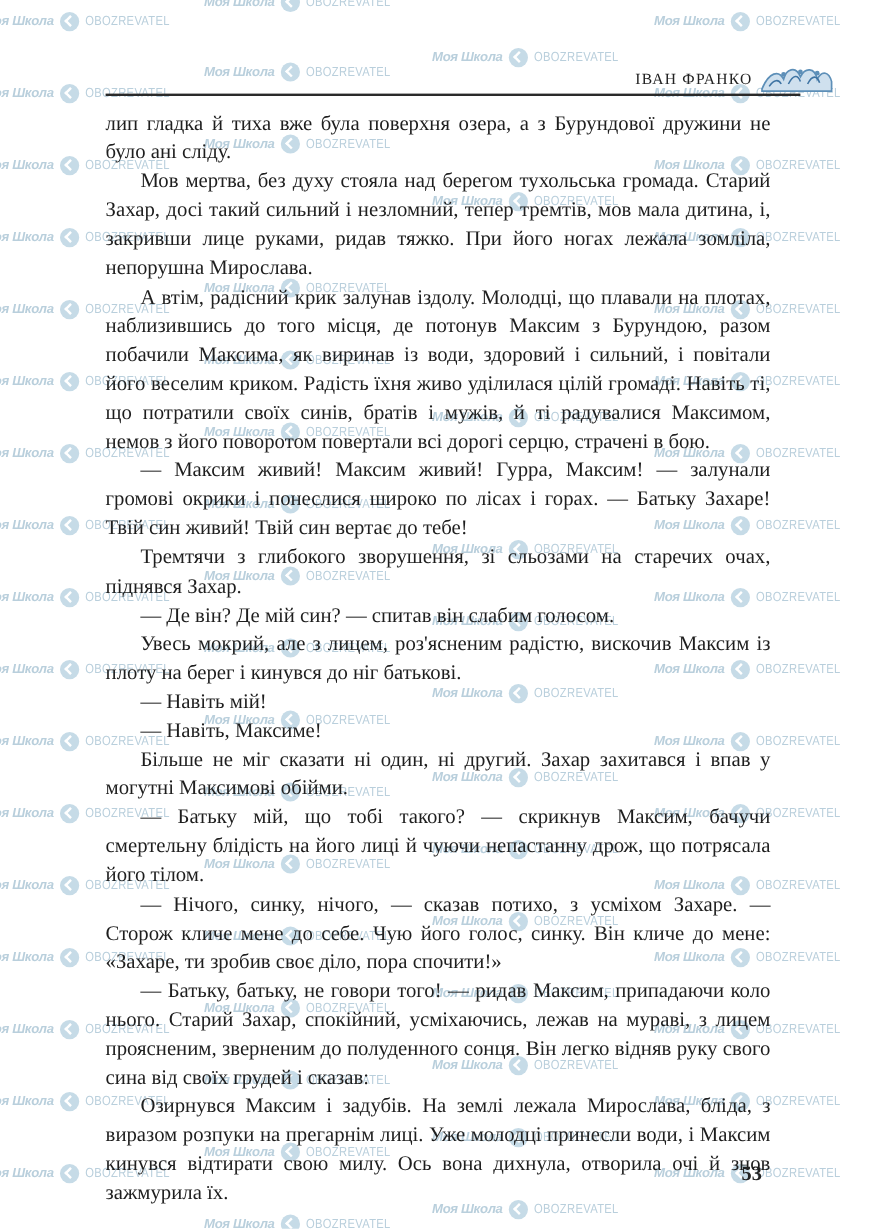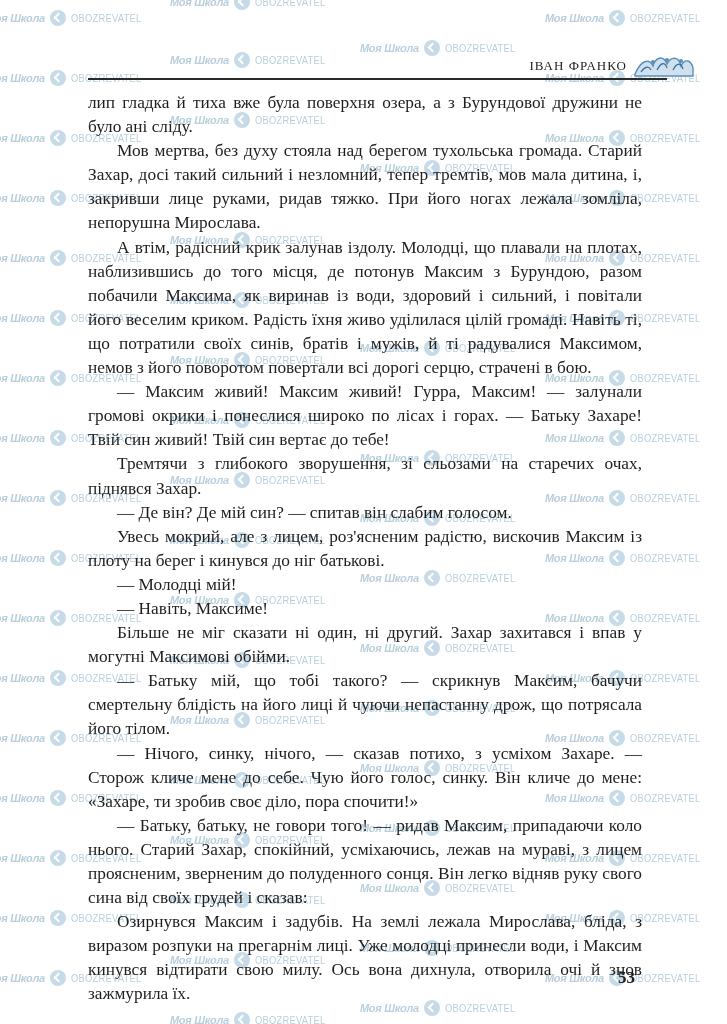--- a/index.html
+++ b/index.html
@@ -387,21 +387,21 @@
 </div>
 
 <div class="text">
   <p class="noindent">лип гладка й тиха вже була поверхня озера, а з Бурундової дружини не було ані сліду.</p>
   <p>Мов мертва, без духу стояла над берегом тухольська громада. Старий Захар, досі такий сильний і незломний, тепер тремтів, мов мала дитина, і, закривши лице руками, ридав тяжко. При його ногах лежала зомліла, непорушна Мирослава.</p>
   <p>А втім, радісний крик залунав іздолу. Молодці, що плавали на плотах, наблизившись до того місця, де потонув Максим з Бурундою, разом побачили Максима, як виринав із води, здоровий і сильний, і повітали його веселим криком. Радість їхня живо уділилася цілій громаді. Навіть ті, що потратили своїх синів, братів і мужів, й ті радувалися Максимом, немов з його поворотом повертали всі дорогі серцю, страчені в бою.</p>
   <p>— Максим живий! Максим живий! Гурра, Максим! — залунали громові окрики і понеслися широко по лісах і горах. — Батьку Захаре! Твій син живий! Твій син вертає до тебе!</p>
   <p>Тремтячи з глибокого зворушення, зі сльозами на старечих очах, піднявся Захар.</p>
   <p>— Де він? Де мій син? — спитав він слабим голосом.</p>
   <p>Увесь мокрий, але з лицем, роз'ясненим радістю, вискочив Максим із плоту на берег і кинувся до ніг батькові.</p>
-  <p>— Молодці мій!</p>
+  <p>— Навіть мій!</p>
   <p>— Навіть, Максиме!</p>
   <p>Більше не міг сказати ні один, ні другий. Захар захитався і впав у могутні Максимові обійми.</p>
   <p>— Батьку мій, що тобі такого? — скрикнув Максим, бачучи смертельну блідість на його лиці й чуючи непастанну дрож, що потрясала його тілом.</p>
   <p>— Нічого, синку, нічого, — сказав потихо, з усміхом Захаре. — Сторож кличе мене до себе. Чую його голос, синку. Він кличе до мене: «Захаре, ти зробив своє діло, пора спочити!»</p>
   <p>— Батьку, батьку, не говори того! — ридав Максим, припадаючи коло нього. Старий Захар, спокійний, усміхаючись, лежав на мураві, з лицем проясненим, зверненим до полуденного сонця. Він легко відняв руку свого сина від своїх грудей і сказав:</p>
   <p>Озирнувся Максим і задубів. На землі лежала Мирослава, бліда, з виразом розпуки на прегарнім лиці. Уже молодці принесли води, і Максим кинувся відтирати свою милу. Ось вона дихнула, отворила очі й знов зажмурила їх.</p>
 </div>
 
 <div class="page-number">53</div>
 

